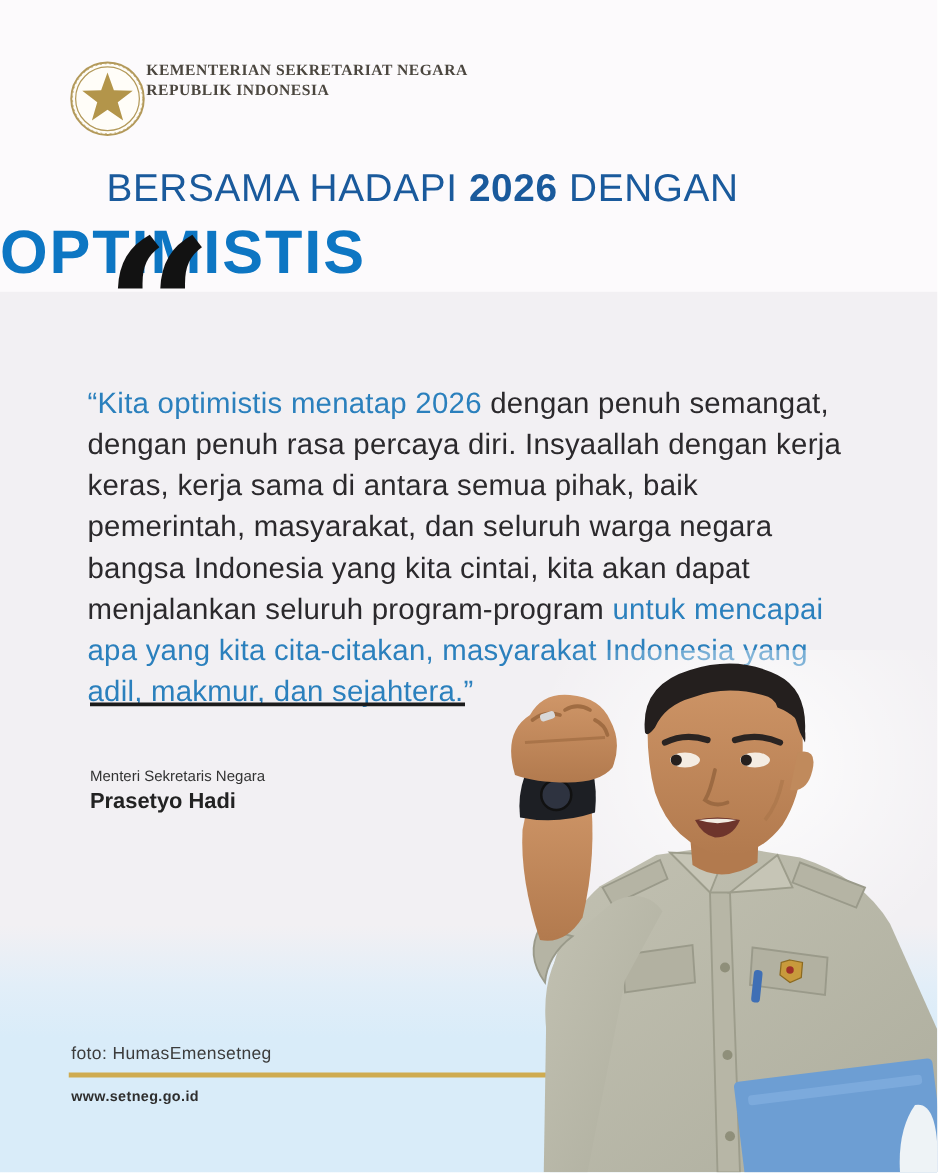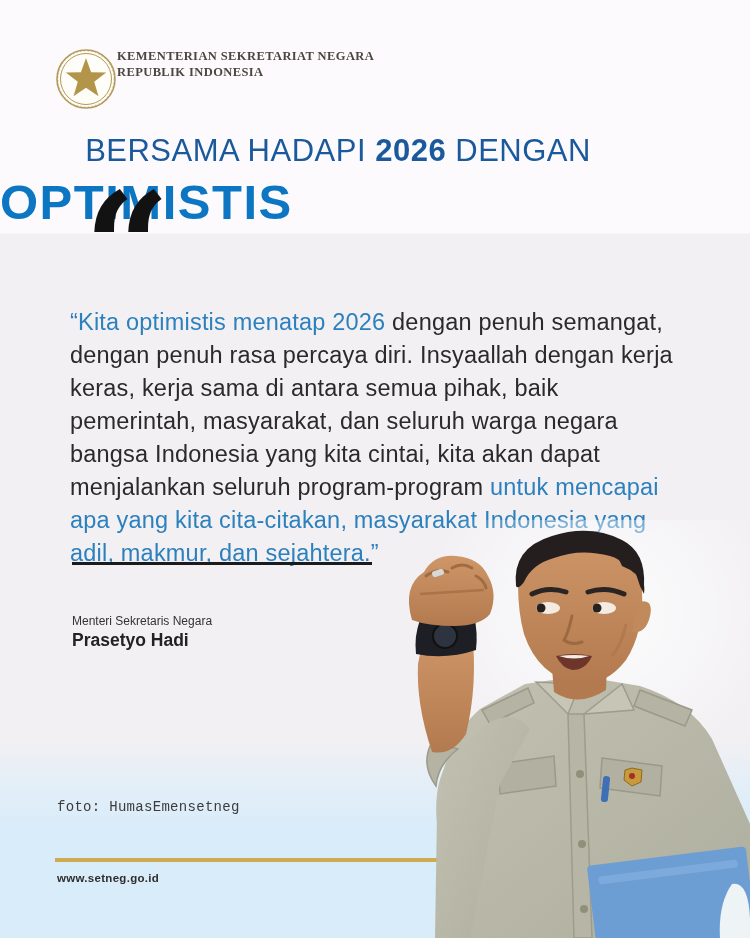--- a/index.html
+++ b/index.html
@@ -33,21 +33,21 @@
   .quote{position:absolute;left:70px;top:306px;width:612px;
     font-size:23.5px;line-height:33px;color:#2b292c;letter-spacing:.2px;}
   .quote .hl{color:#2b80bd;font-weight:400;}
   
   .divider{position:absolute;left:72px;top:562px;width:300px;height:3px;background:#1b1b1b;}
   .att-name{position:absolute;left:72px;top:590px;font-size:17.5px;font-weight:700;color:#222;margin-top:40px;}
   .att-role{position:absolute;left:72px;top:614px;font-size:12px;color:#333;text-align:right;}
   .att-context{position:absolute;left:72px;top:661px;width:262px;
     font-size:16.5px;line-height:25px;color:#3a3a3a;}
   
-  .photo-credit{position:absolute;left:57px;top:799px;font-size:14px;color:#3c3c3c;letter-spacing:.3px;font-family:Liberation Mono, monospace;}
+  .photo-credit{position:absolute;left:57px;top:834px;font-size:14px;color:#3c3c3c;letter-spacing:.3px;}
   .gold-line{position:absolute;left:55px;top:858px;width:420px;height:3.5px;background:#cfab50;}
   .website{position:absolute;left:57px;top:872px;font-size:11.5px;font-weight:700;color:#2e2e2e;letter-spacing:.3px;}
   
   .photo{position:absolute;left:340px;top:524px;width:410px;height:414px;z-index:5;}
 </style>
 </head>
 <body>
 
 <div class="poster">
 

